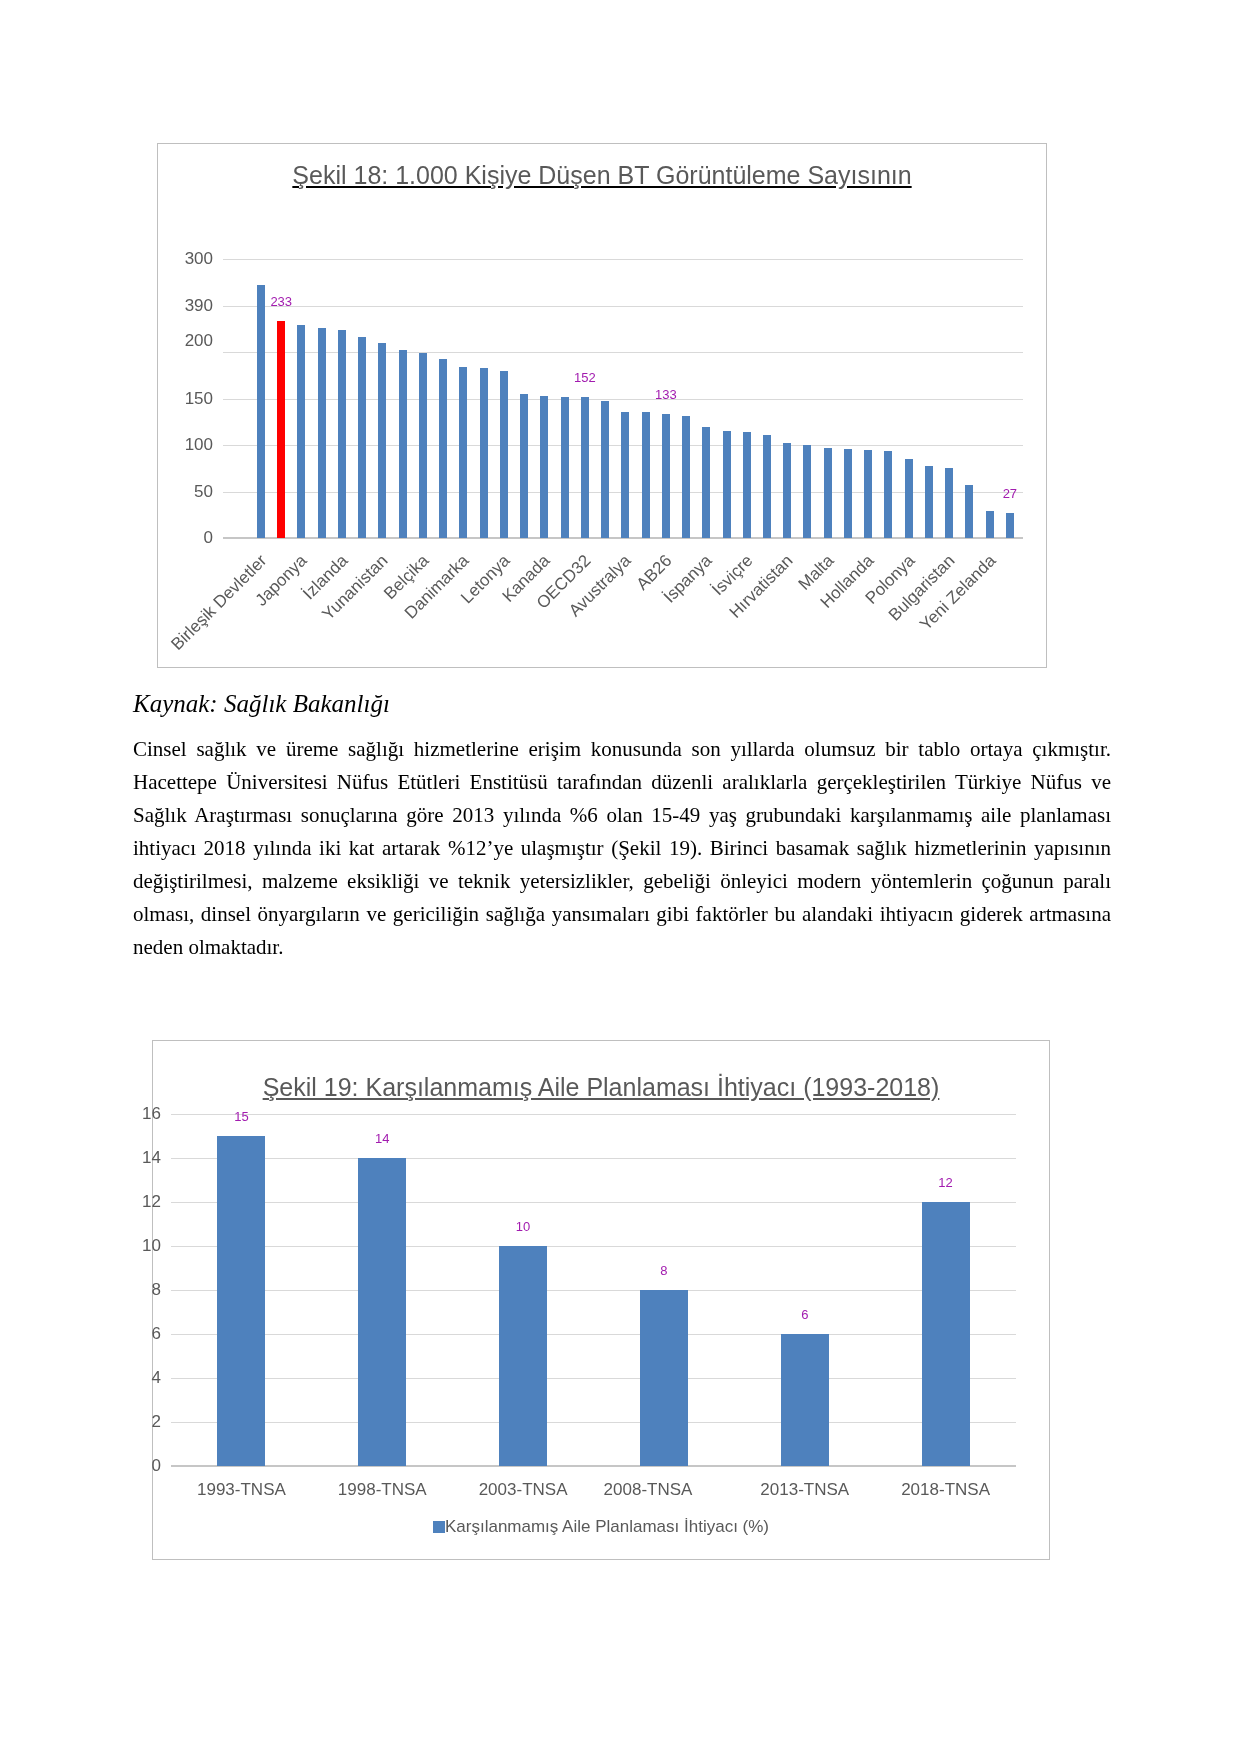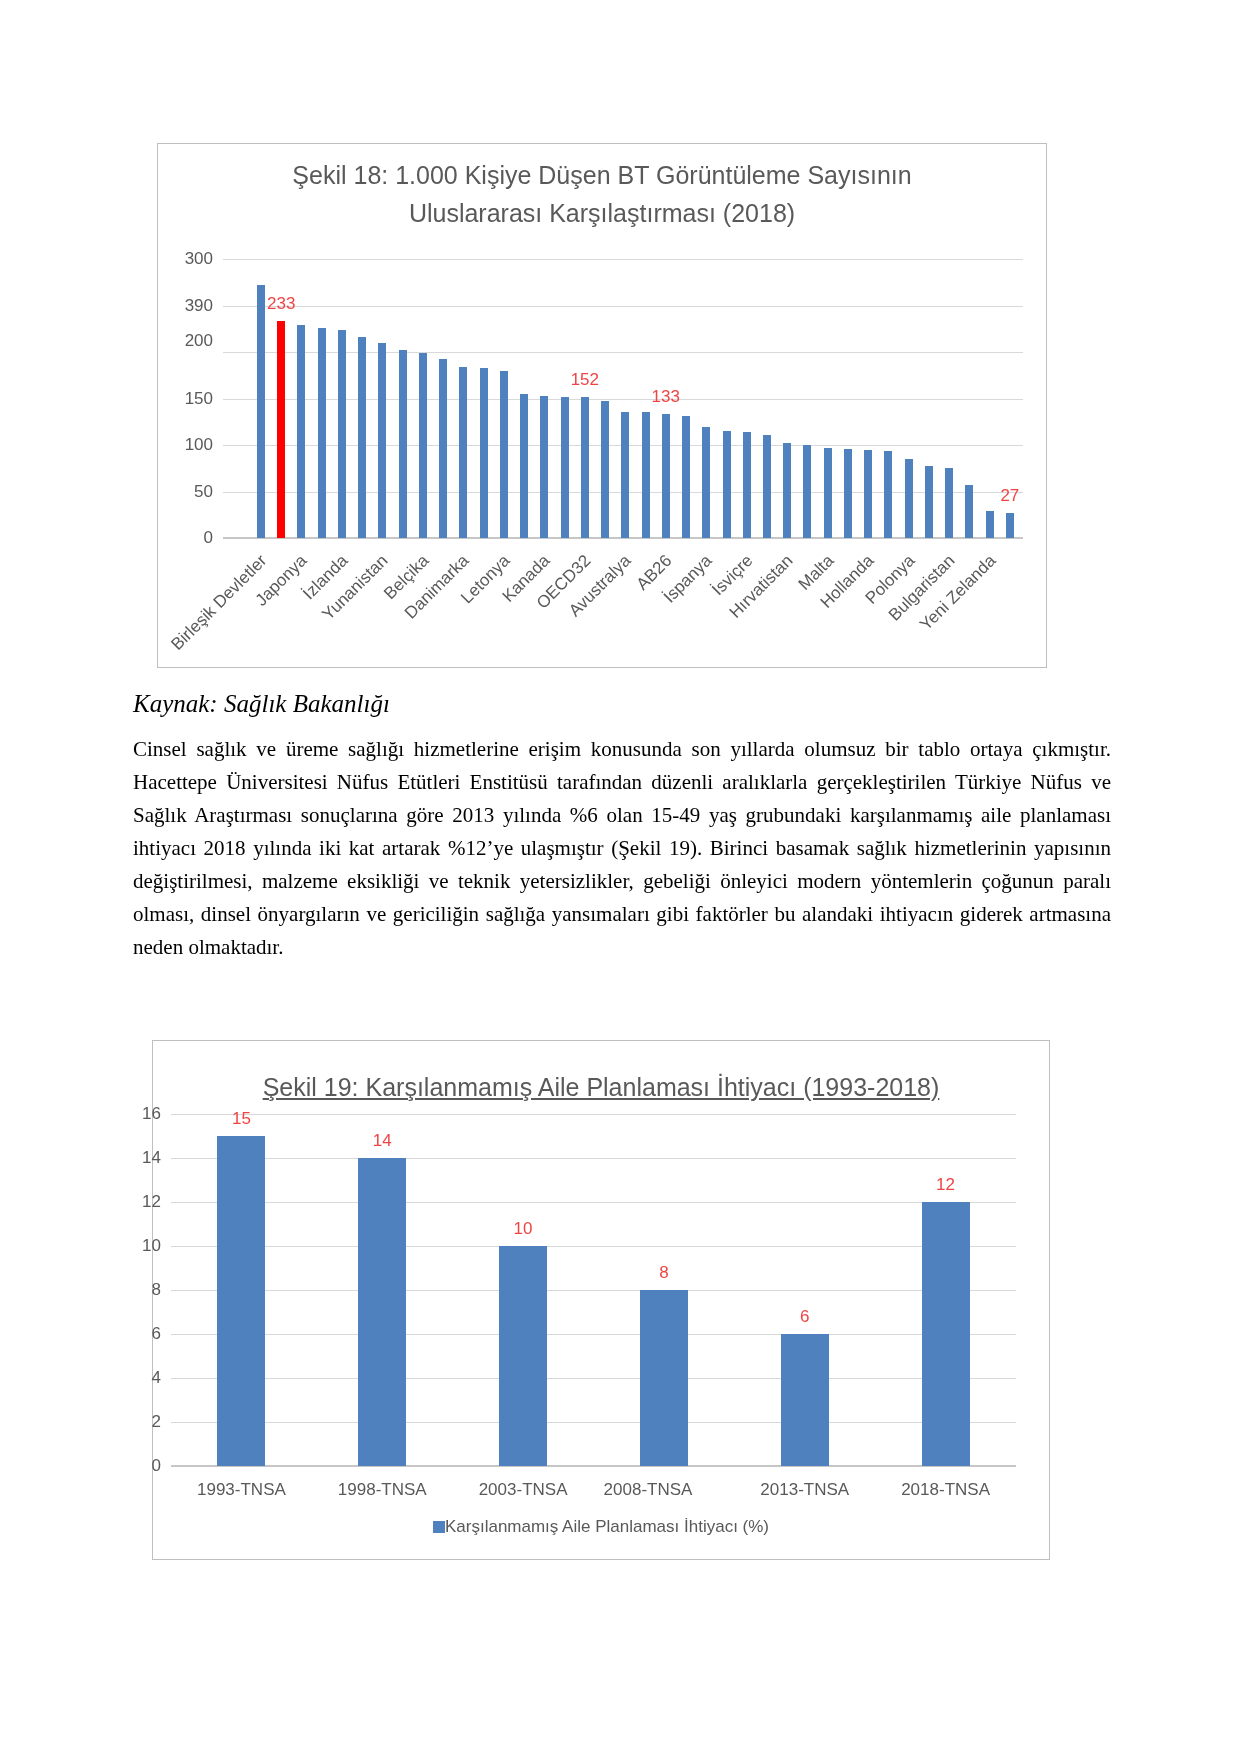--- a/index.html
+++ b/index.html
@@ -1,33 +1,33 @@
 <!DOCTYPE html>
 <html><head>
 <meta charset="utf-8">
 <style>
   html,body{margin:0;padding:0;background:#ffffff;}
   .page{position:relative;width:1241px;height:1754px;background:#ffffff;overflow:hidden;
         font-family:"Liberation Serif",serif;color:#000;}
   .chart-box{position:absolute;background:#ffffff;border:1px solid #bfbfbf;box-sizing:border-box;}
-  .chart1{left:157px;top:143px;width:890px;height:525px;}
+  .chart1{left:157px;top:143px;width:890px;height:525px;text-decoration:underline;}
   .chart2{left:152px;top:1040px;width:898px;height:520px;}
   .chart-title{text-align:center;color:#595959;font-family:"Liberation Sans",sans-serif;
                font-size:25px;line-height:38px;padding-top:12px;}
   .chart2 .chart-title{padding-top:30px;line-height:32px;text-decoration:underline;}
   .plot{position:absolute;}
   .plot1{left:65px;top:115px;width:800px;height:279px;}
   .plot2{left:18px;top:73px;width:845px;height:352px;}
   .gridline{position:absolute;left:0;right:0;height:1px;background:#d9d9d9;}
   .axisline{position:absolute;left:0;right:0;height:2px;background:#c6c6c6;}
   .ytick{position:absolute;text-align:right;font-family:"Liberation Sans",sans-serif;
          font-size:17px;color:#595959;}
   .bar{position:absolute;}
   .dlabel{position:absolute;text-align:center;font-family:"Liberation Sans",sans-serif;
-          font-size:17px;color:#ef4444;}
+          font-size:13px;color:#a21caf;}
   .x1lab{position:absolute;text-align:right;white-space:nowrap;
          font-family:"Liberation Sans",sans-serif;font-size:17px;color:#595959;
          transform:rotate(-45deg);transform-origin:100% 0;}
   .x2lab{position:absolute;text-align:center;font-family:"Liberation Sans",sans-serif;
          font-size:17px;color:#595959;}
   .legend{position:absolute;left:0;right:0;top:476px;display:flex;justify-content:center;
           align-items:center;font-family:"Liberation Sans",sans-serif;
           font-size:17px;color:#595959;}
   .legend-swatch{display:inline-block;width:12px;height:12px;}
   .kaynak{position:absolute;left:133px;top:690px;margin:0;font-style:italic;font-size:25px;}
@@ -35,21 +35,20 @@
              font-size:21px;line-height:33px;text-align:justify;}
 </style>
 </head>
 <body>
 
 <div class="page">
 
   <section class="chart-box chart1">
     <div class="chart-title">
       <div>Şekil 18: 1.000 Kişiye Düşen BT Görüntüleme Sayısının</div>
-      <div>Uluslararası Karşılaştırması (2018)</div>
     </div>
     <div class="plot plot1" id="plot1">
         <div class="axisline" style="top: 278px;"></div>
         <div class="ytick" style="top: 269px; left: -52px; width: 42px;">0</div>
         <div class="gridline" style="top: 232.5px;"></div>
         <div class="ytick" style="top: 222.5px; left: -52px; width: 42px;">50</div>
         <div class="gridline" style="top: 186px;"></div>
         <div class="ytick" style="top: 176px; left: -52px; width: 42px;">100</div>
         <div class="gridline" style="top: 139.5px;"></div>
         <div class="ytick" style="top: 129.5px; left: -52px; width: 42px;">150</div>

